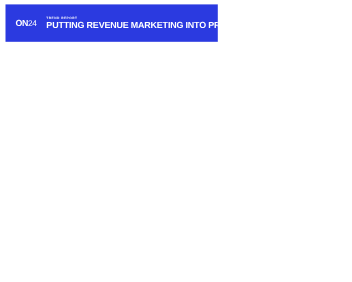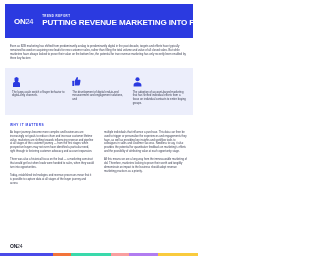--- a/index.html
+++ b/index.html
@@ -8,21 +8,21 @@
     width:198px;height:256px;
     background:#ffffff;
     font-family:"Liberation Sans", sans-serif;
     overflow:hidden;
   }
   .page{
     position:relative;
     width:198px;height:256px;
     background:#ffffff;
     box-sizing:border-box;
-    display:flex;flex-direction:column;
+    display:flex;flex-direction:row;
   }
 
   
   .header{
     margin:4px 5px 0 5px;
     height:34px;
     background:#2b3ae0;
     display:flex;align-items:center;
     padding:0 9px;
     box-sizing:border-box;

